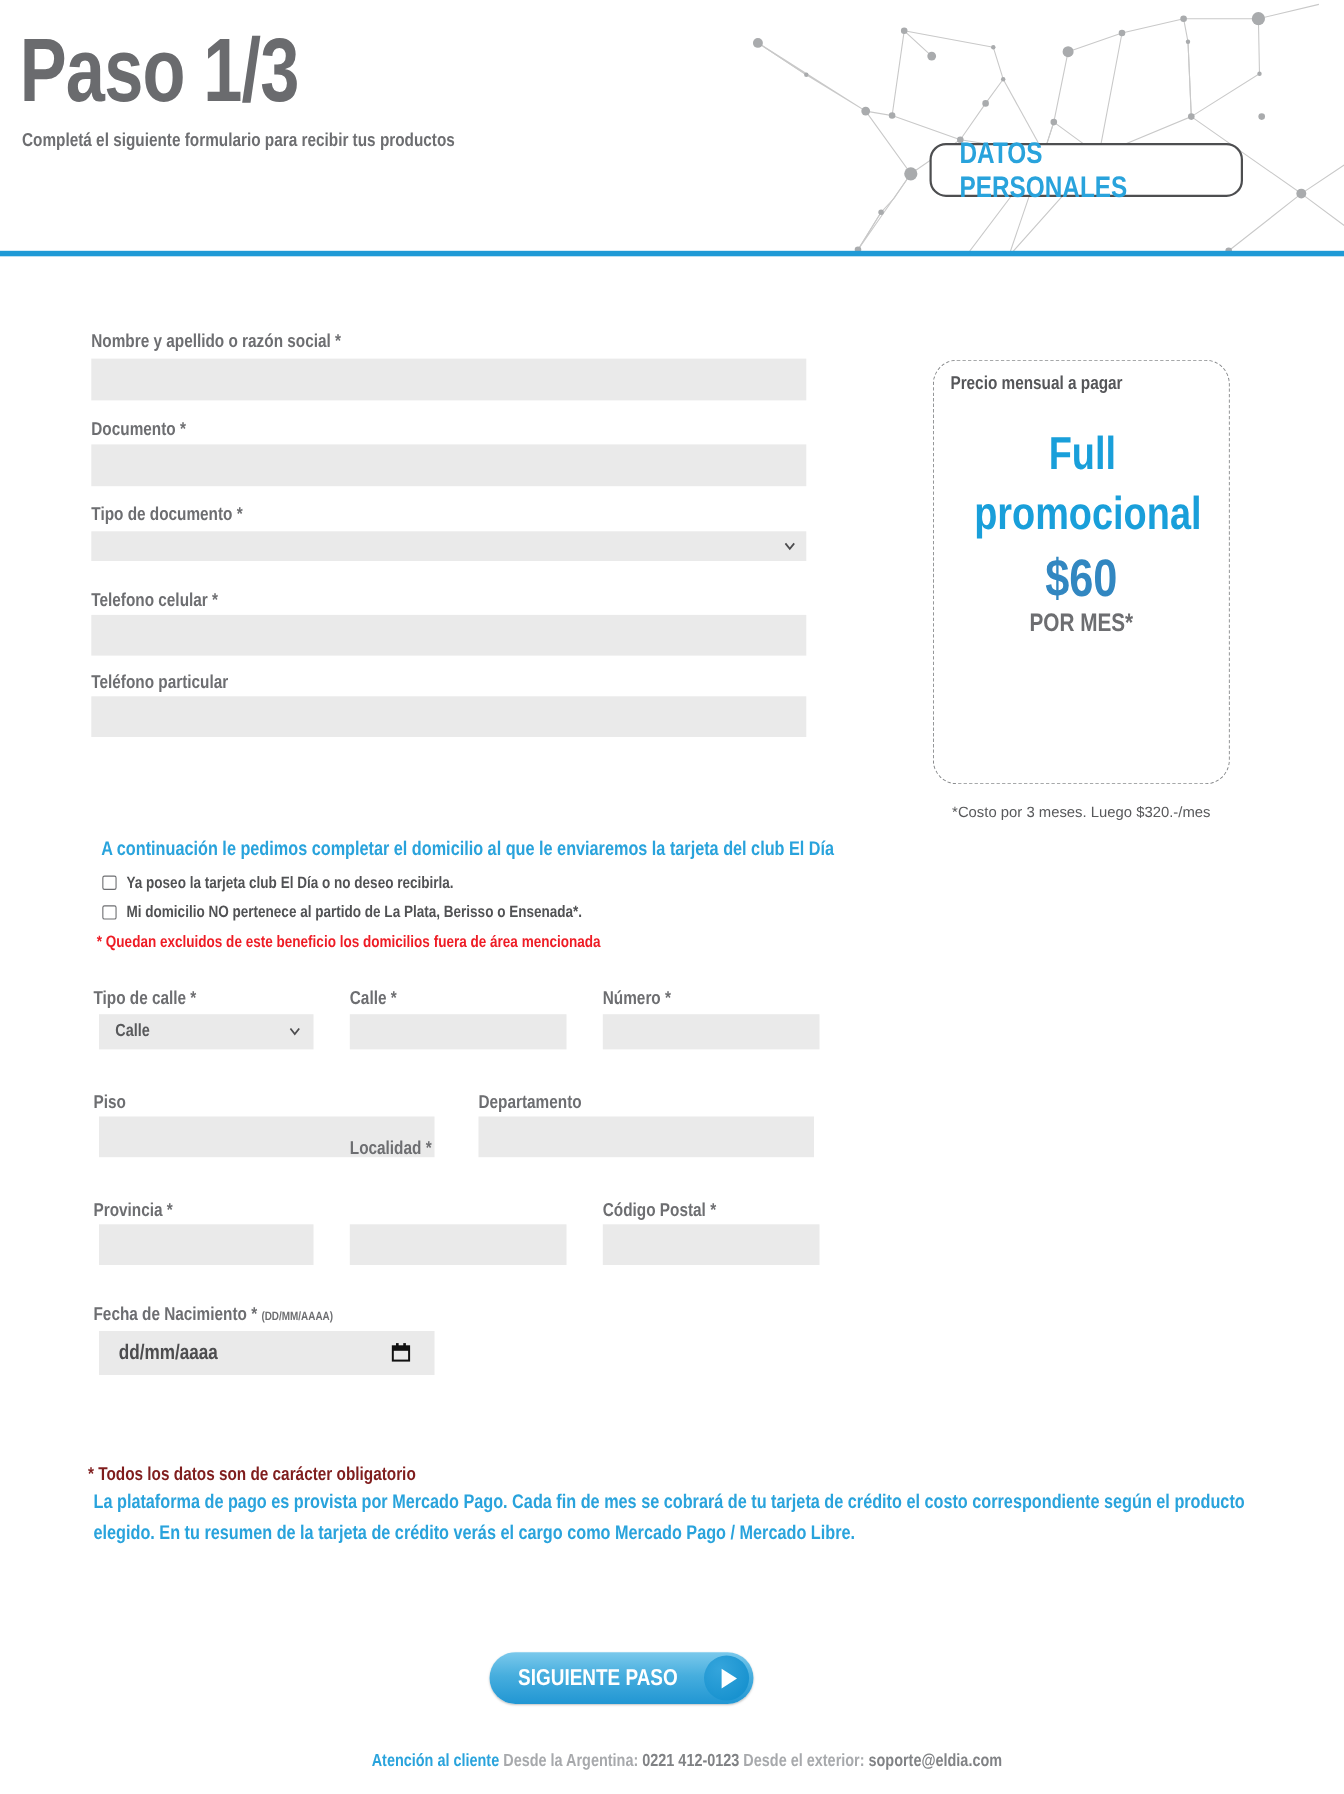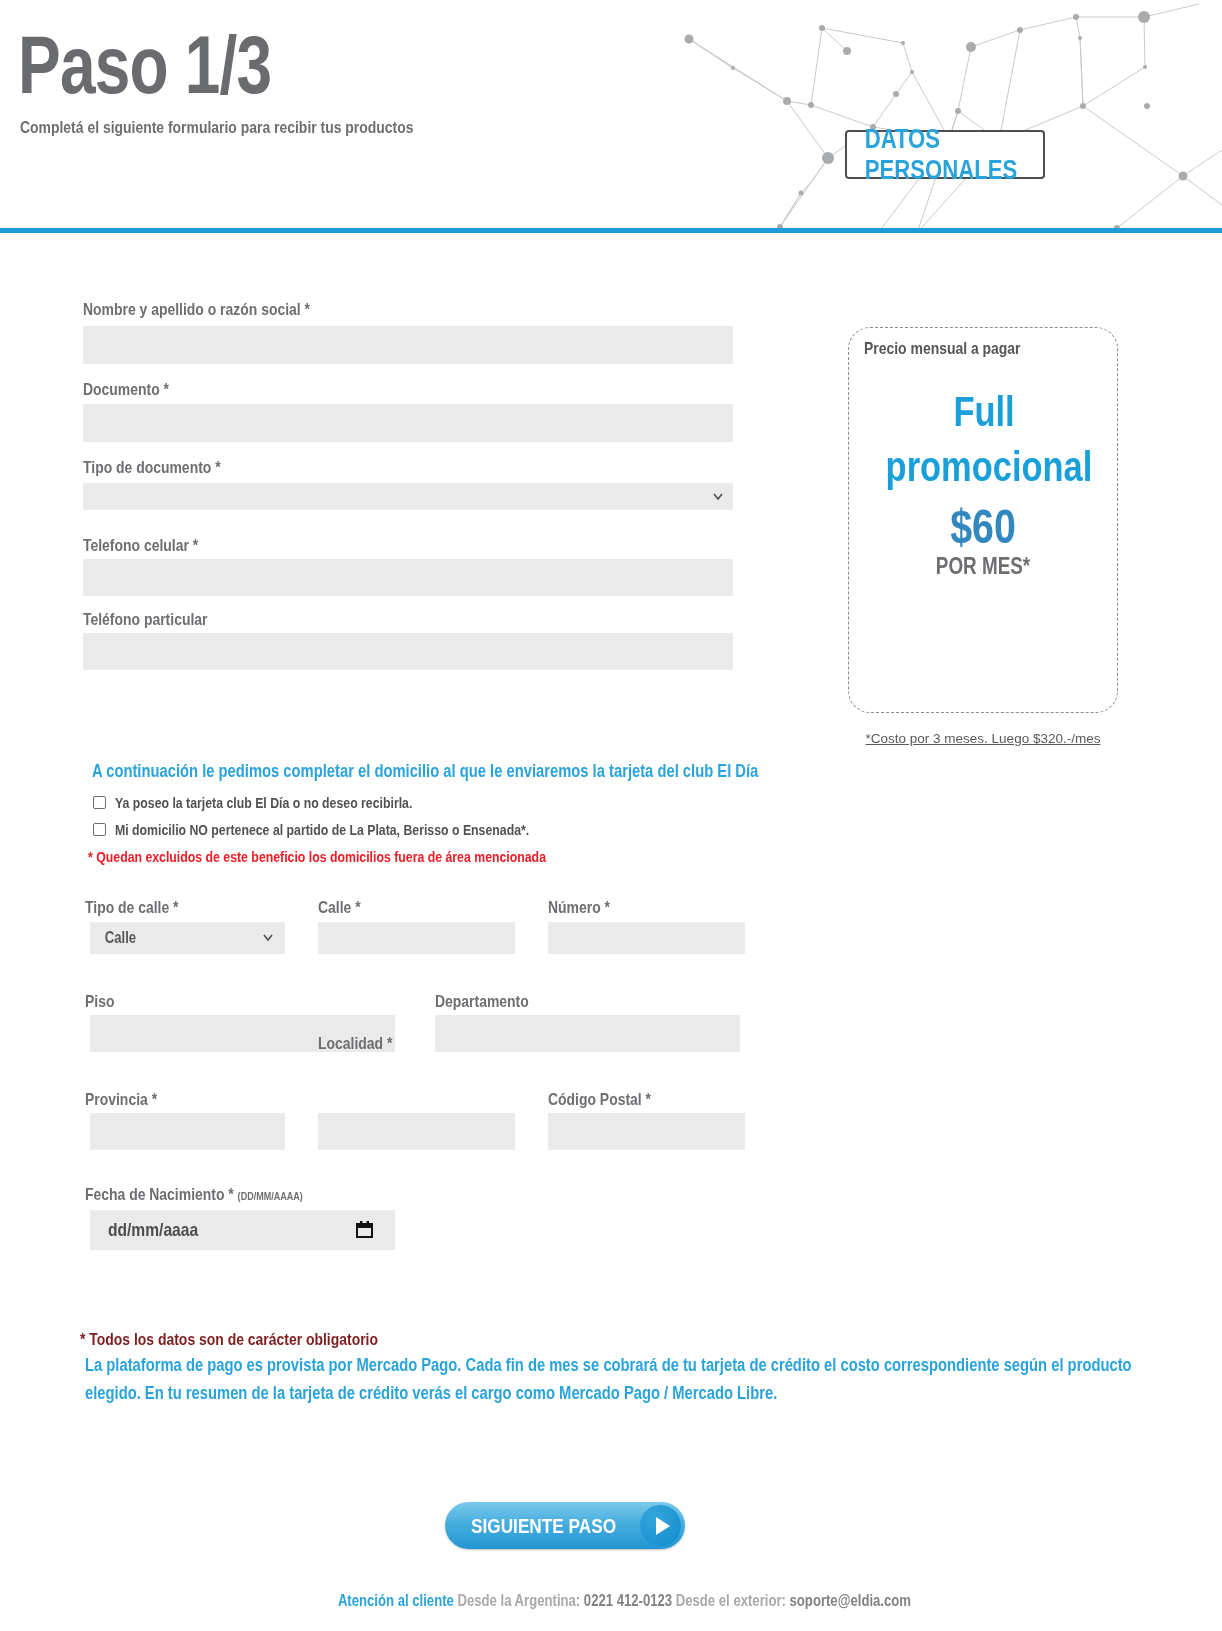--- a/index.html
+++ b/index.html
@@ -13,22 +13,22 @@
   .cx  { display:inline-block; transform:scaleX(0.82); transform-origin:0 0; white-space:nowrap; }
   .cxc { transform:scaleX(0.82); transform-origin:50% 0; }
   .cxw { transform:scaleX(0.82); transform-origin:0 0; } 
 
   .hero-title { left:18px; top:18px; font-size:82px; font-weight:700; color:#6a6b6e; letter-spacing:-1px; transform:scaleX(0.78); transform-origin:0 0; }
   .hero-subtitle { left:20px; top:118px; font-size:17px; font-weight:700; color:#6d6e71; }
 
   .net { left:610px; top:0; width:612px; height:232px; pointer-events:none; }
 
   .badge {
-    left:845px; top:130px; width:200px; height:49px;
-    background:#fff; border:2.5px solid #4d4e50; border-radius:4px;
+    left:845px; top:130px; width:285px; height:49px;
+    background:#fff; border:2.5px solid #4d4e50; border-radius:15px;
     display:flex; align-items:center; justify-content:center;
   }
   .badge span { font-size:27px; font-weight:700; color:#29a3dc; }
 
   .divider { left:0; top:228px; width:1222px; height:5px; background:#1f9ad6; }
 
   .flabel { font-size:17px; font-weight:700; color:#6d6e71; }
   .input {
     background:#eaeaea; border:none; outline:none; border-radius:0;
     font-family:"Liberation Sans", sans-serif; font-size:16px; color:#4d4d4f; padding:0 10px;
@@ -40,21 +40,21 @@
   .pricebox {
     left:848px; top:327px; width:270px; height:386px;
     border:1.5px dashed #8a8c8e; border-radius:22px; background:#fff; text-align:center;
   }
   .pricebox .phead { position:absolute; left:15px; top:11px; font-size:17px; font-weight:700; color:#555659; }
   .plan { margin-top:56px; font-size:42px; line-height:1.32; font-weight:700; color:#199fda; width:240px; margin-left:15px; white-space:normal; }
   .features { margin-top:8px; }
   .feat { font-size:18px; color:#808285; line-height:1.25; margin:7px auto 0 auto; width:210px; white-space:normal; }
   .price { margin-top:8px; font-size:48px; font-weight:700; color:#3287c1; line-height:1.0; }
   .period { font-size:23px; font-weight:700; color:#6d6e71; margin-top:2px; }
-  .pfoot { left:828px; top:731px; width:310px; text-align:center; font-size:13.5px; color:#58595b; font-family:"Liberation Sans", sans-serif;text-decoration:underline; }
+  .pfoot { left:828px; top:731px; width:310px; text-align:center; font-size:13.5px; color:#58595b; font-family:"Liberation Sans", sans-serif; }
 
   .intro { left:92px; top:761px; font-size:18px; font-weight:700; color:#29a3dc; }
   .chkrow { left:93px; display:flex; align-items:center; gap:9px; }
   .chk { width:13px; height:13px; border:1.1px solid #6d6e71; border-radius:2px; background:#fff; flex:0 0 auto; }
   .chklabel { font-size:15px; font-weight:700; color:#515254; }
   .rednote { left:88px; top:848px; font-size:15px; font-weight:700; color:#ee1c25; }
 
   .reqnote { left:80px; top:1330px; font-size:17px; font-weight:700; color:#7f1d1d; }
 
   .paynote {

